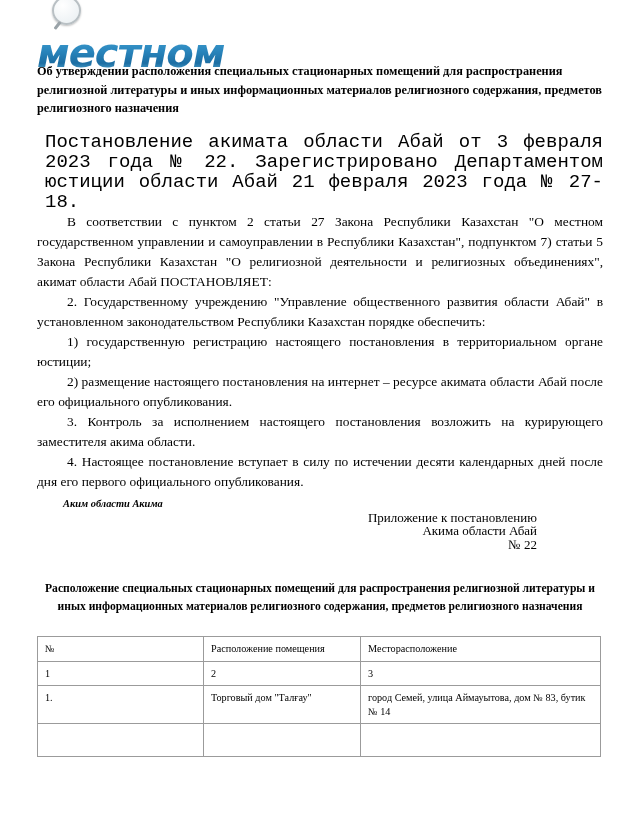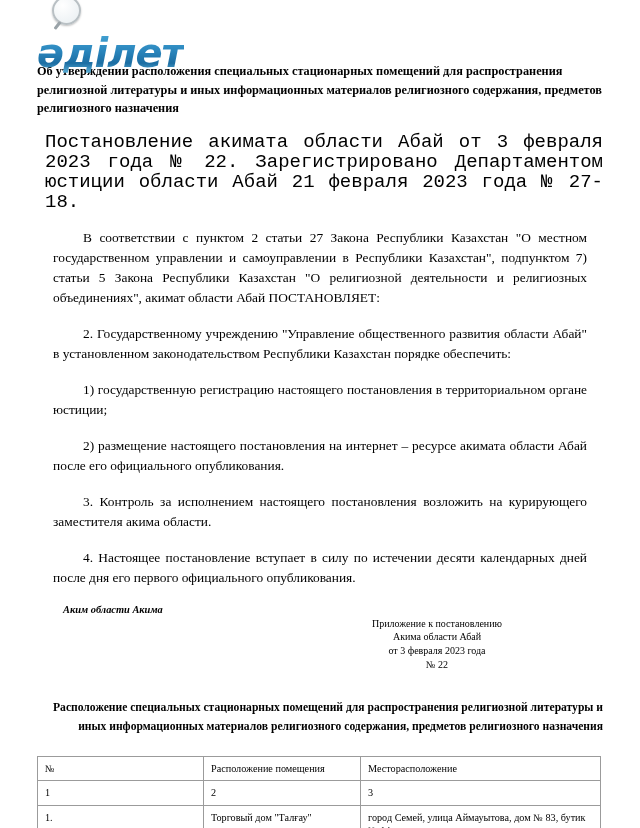--- a/index.html
+++ b/index.html
@@ -81,21 +81,21 @@
   .reg-info {
     font-size: 19px;
     line-height: 20px;
     margin: 14px 0 0 8px;
     text-align: justify;
     font-family: Liberation Mono, monospace;
   }
   .para {
     font-size: 13.4px;
     line-height: 20px;
-    margin: 16px;
+    margin: 0;
     text-align: justify;
     text-indent: 30px;
     hyphens: none;
   }
 
   .signer-role {
     font-size: 10.4px;
     font-style: italic;
     font-weight: bold;
     margin: 6px 0 0 0;
@@ -105,34 +105,34 @@
     font-size: 10.8px;
     font-style: italic;
     font-weight: bold;
     margin: 10px 0 0 0;
     padding-left: 325px;
   }
 
   .appendix-ref {
     margin: 2px 0 12px 0;
     padding-left: 300px;
-    font-size: 10px;
+    font-size: 13px;
     line-height: 13.6px;
-    text-align: center;
+    text-align: right;
     width: 200px;
     box-sizing: content-box;
   }
   .appendix-ref div { white-space: nowrap; }
 
   .appendix-title {
     font-size: 11.6px;
     font-weight: bold;
     line-height: 18.4px;
     margin: 28px 0 0 0;
-    text-align: right;
+    text-align: center;
   }
 
   
   table.premises {
     margin-top: 20px;
     width: 563px;
     border-collapse: collapse;
     table-layout: fixed;
     font-size: 10.2px;
   }
@@ -146,41 +146,40 @@
   col.c2 { width: 157px; }
   col.c3 { width: 240px; }
   tr.row-blank td { height: 22px; }
 </style>
 </head>
 <body>
 
 <div class="page">
 
   <div class="logo-wrap">
-    <span class="logo">әдiлет</span>
+    <span class="logo">местном</span>
     <span class="logo-lens"></span>
   </div>
 
   <h1 class="doc-title">Об утверждении расположения специальных стационарных помещений для распространения религиозной литературы и иных информационных материалов религиозного содержания, предметов религиозного назначения</h1>
 
   <p class="reg-info">Постановление акимата области Абай от 3 февраля 2023 года № 22. Зарегистрировано Департаментом юстиции области Абай 21 февраля 2023 года № 27-18.</p>
 
   <p class="para">В соответствии с пунктом 2 статьи 27 Закона Республики Казахстан "О местном государственном управлении и самоуправлении в Республики Казахстан", подпунктом 7) статьи 5 Закона Республики Казахстан "О религиозной деятельности и религиозных объединениях", акимат области Абай ПОСТАНОВЛЯЕТ:</p>
   <p class="para">2. Государственному учреждению "Управление общественного развития области Абай" в установленном законодательством Республики Казахстан порядке обеспечить:</p>
   <p class="para">1) государственную регистрацию настоящего постановления в территориальном органе юстиции;</p>
   <p class="para">2) размещение настоящего постановления на интернет – ресурсе акимата области Абай после его официального опубликования.</p>
   <p class="para">3. Контроль за исполнением настоящего постановления возложить на курирующего заместителя акима области.</p>
   <p class="para">4. Настоящее постановление вступает в силу по истечении десяти календарных дней после дня его первого официального опубликования.</p>
 
   <p class="signer-role">Аким области Акима</p>
 
   <div class="appendix-ref">
     <div>Приложение к постановлению</div>
     <div>Акима области Абай</div>
-    <div>от 3 февраля 2023 года</div>
     <div>№ 22</div>
   </div>
 
   <h2 class="appendix-title">Расположение специальных стационарных помещений для распространения религиозной литературы и иных информационных материалов религиозного содержания, предметов религиозного назначения</h2>
 
   <table class="premises">
     <colgroup>
       <col class="c1">
         <col class="c2">
         <col class="c3">

